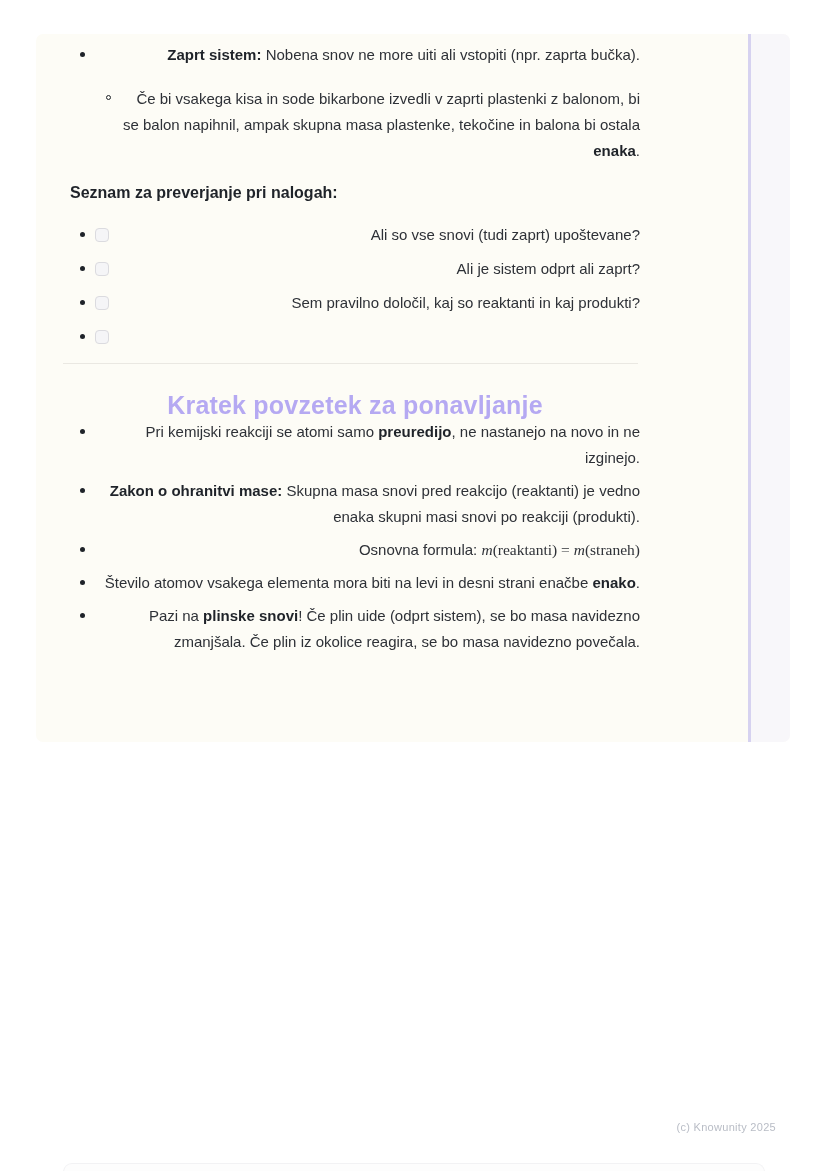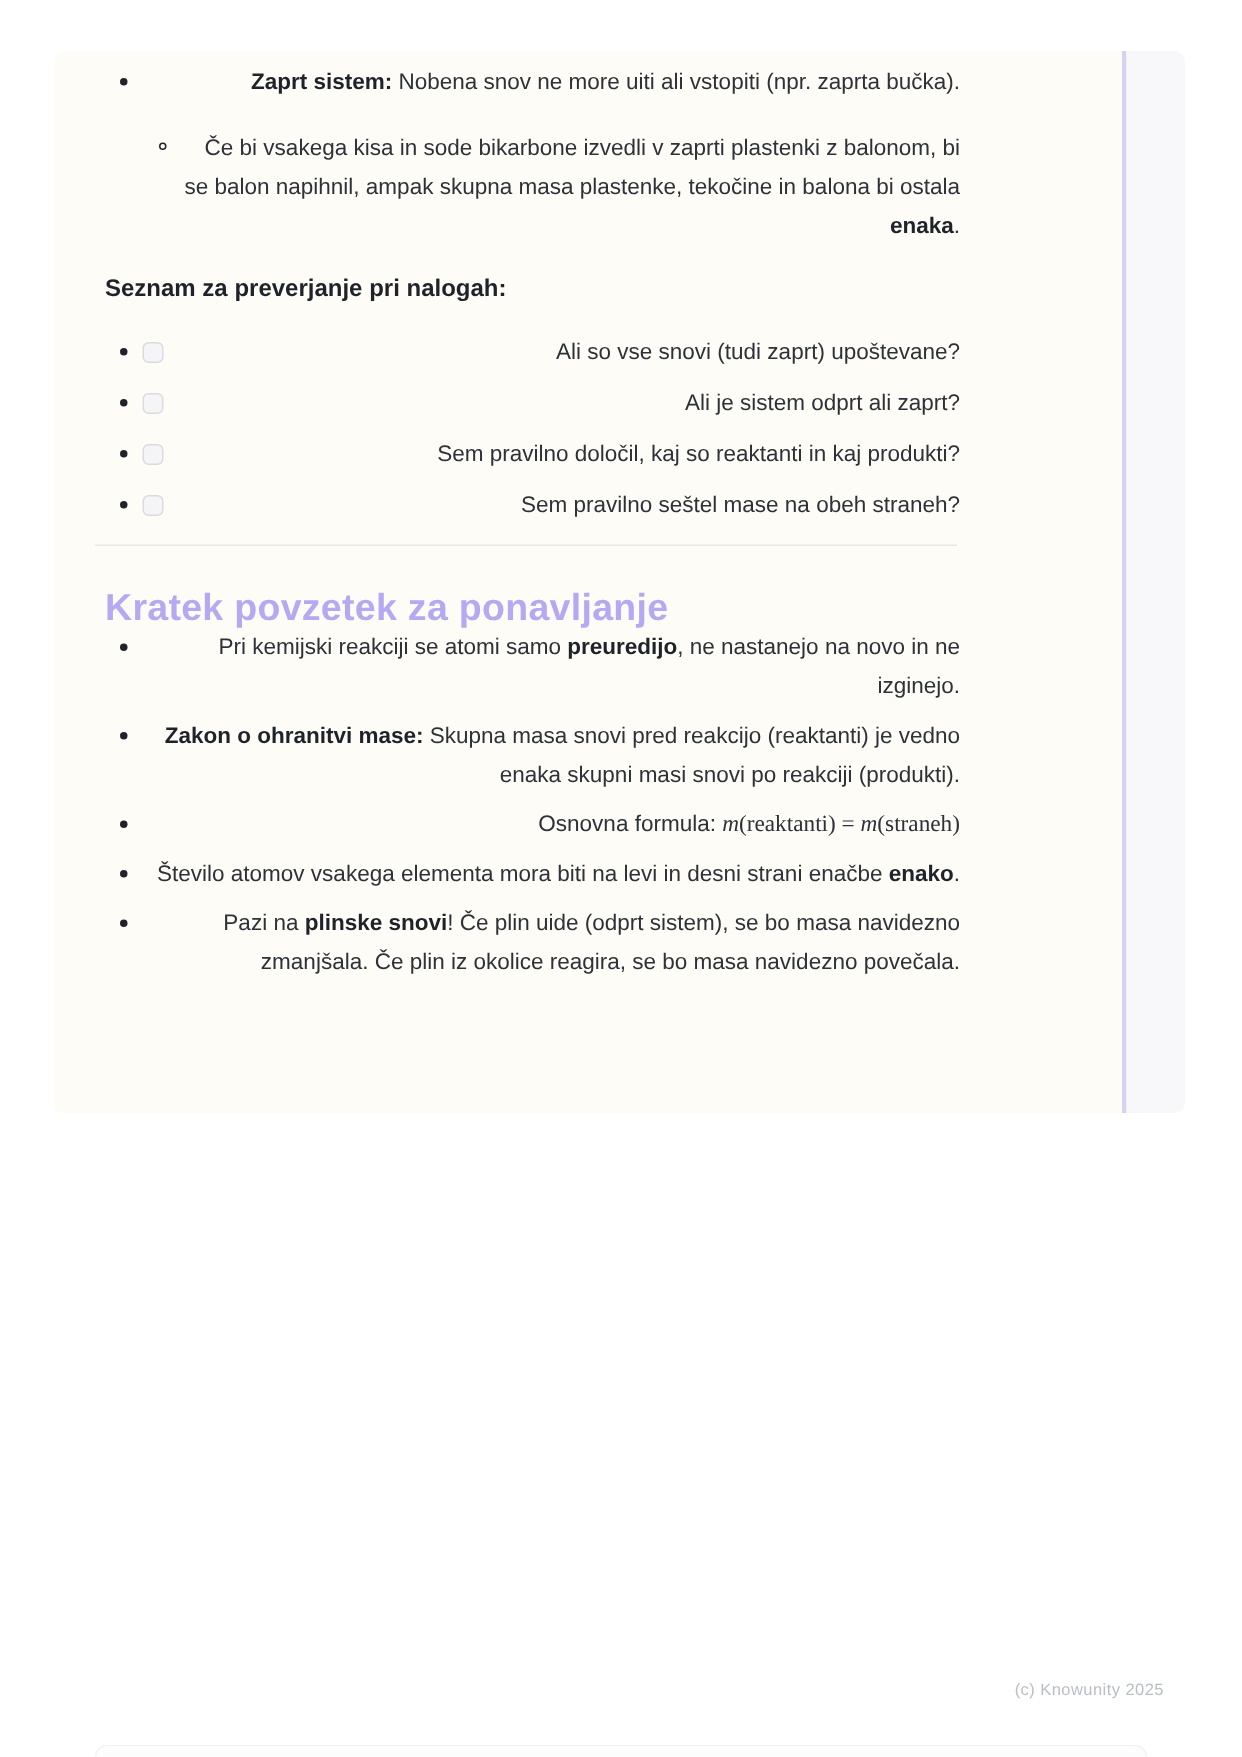--- a/index.html
+++ b/index.html
@@ -47,21 +47,21 @@
   .check-list{margin-top:16px;}
   .check-li{position:relative;padding-left:52px;height:26px;margin-bottom:8px;}
   .check-li .dot{left:10px;top:10px;}
   .checkbox{position:absolute;left:25px;top:6px;width:14px;height:14px;
     border:1px solid var(--checkbox-border);background:var(--checkbox-fill);border-radius:4px;}
 
   .divider{border:none;border-top:1px solid var(--divider);height:0;
     margin:13px 0 0 -7px;width:575px;}
 
   .summary-title{font-size:25px;line-height:28px;font-weight:700;color:var(--accent-heading);
-    margin:27px 0 0 0;letter-spacing:0.2px;}
+    margin:27px 0 0 0;letter-spacing:0.2px;text-align:center;}
   .summary-list{}
   .summary-list .li{margin-bottom:7px;}
 
   .footer{position:absolute;top:1120px;right:52px;font-size:11px;line-height:14px;
     color:var(--footer-text);letter-spacing:0.3px;}
 
   .next-page-hint{position:absolute;left:63px;right:63px;top:1163px;height:9px;
     background:#FDFDFD;border:1px solid #F2F2F4;border-bottom:none;border-radius:9px 9px 0 0;}
 </style>
 </head>
@@ -101,21 +101,20 @@
           <span>Ali je sistem odprt ali zaprt?</span>
         </li>
         <li class="check-li">
           <span class="dot"></span>
           <span class="checkbox"></span>
           <span>Sem pravilno določil, kaj so reaktanti in kaj produkti?</span>
         </li>
         <li class="check-li">
           <span class="dot"></span>
           <span class="checkbox"></span>
-          <span>Sem pravilno seštel mase na obeh straneh?</span>
         </li>
       </ul>
 
       <hr class="divider">
 
       <h2 class="summary-title">Kratek povzetek za ponavljanje</h2>
 
       <ul class="summary-list">
         <li class="li">
           <span class="dot"></span>

